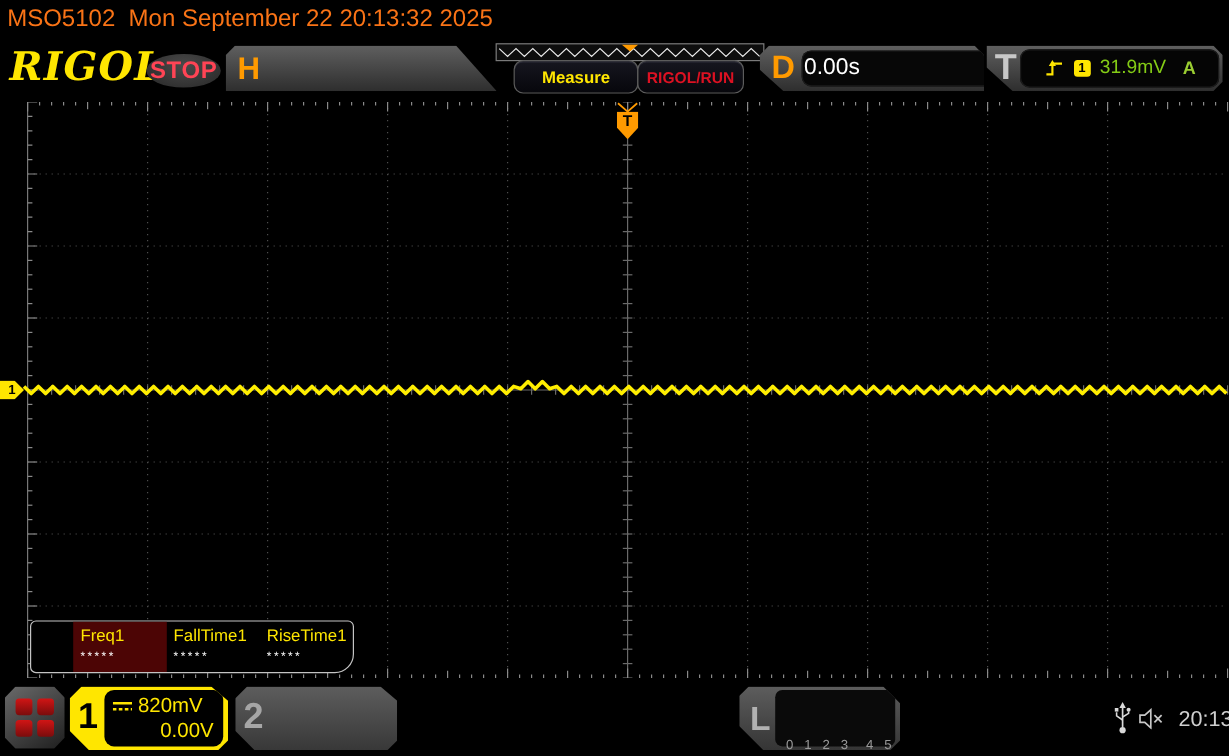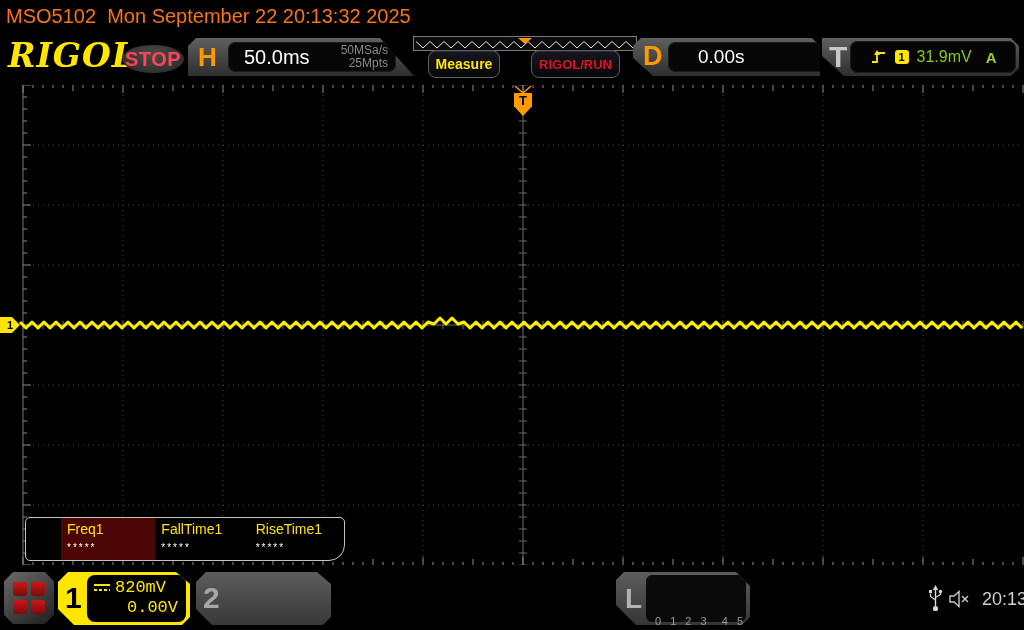--- a/index.html
+++ b/index.html
@@ -20,31 +20,31 @@
   #h-panel { left:188px; top:38px; width:226px; height:38px;
              clip-path:polygon(8px 0, 192px 0, 226px 100%, 226px 100%, 0 100%, 0 8px); }
   #h-label { left:10px; top:4px; font-size:26px; font-weight:bold; color:#ff9a00; }
   #h-inner { left:40px; top:4px; width:168px; height:30px; background:#070707; border-radius:8px;
              box-shadow:inset 0 0 0 1px #1c1c1c; display:flex; align-items:center; }
   #h-timebase { color:#fff; font-size:20px; margin-left:16px; }
   #h-rate { margin-left:auto; margin-right:8px; text-align:right; color:#8a8a8a;
             font-size:12px; line-height:13px; }
   #ov-strip { left:413px; top:36px; width:224px; height:15px; background:#0d0d0d;
               border:1px solid #7a7a7a; }
-  .hbtn { width:72px; height:28px; background:linear-gradient(#16161f,#07070c);
+  .hbtn { width:104px; height:28px; background:linear-gradient(#16161f,#07070c);
           border:1px solid #5c5c5c; border-radius:8px; display:flex; align-items:center;
           justify-content:center; font-weight:bold; box-shadow:inset 0 1px 0 #2c2c38; }
   #measure-btn { left:428px; top:50px; color:#ffe600; font-size:14px; }
   #stoprun-btn { left:531px; top:50px; width:89px; color:#dd1122; font-size:13px; }
   #d-panel { left:633px; top:38px; width:187px; height:38px;
              clip-path:polygon(8px 0, 179px 0, 187px 8px, 187px 100%, 20px 100%, 0 20px, 0 8px); }
   #d-label { left:10px; top:3px; font-size:27px; font-weight:bold; color:#ff9a00; }
   #d-inner { left:35px; top:4px; width:161px; height:30px; background:#070707; border-radius:8px;
              box-shadow:inset 0 0 0 1px #1c1c1c; color:#fff; font-size:19px;
-             display:flex; align-items:center; padding-left:30px; }
+             display:flex; align-items:center; padding-left:2px; }
   #t-panel { left:822px; top:38px; width:197px; height:38px;
              clip-path:polygon(0 0, 189px 0, 197px 8px, 197px 30px, 189px 38px, 22px 38px, 0 18px); }
   #t-label { left:7px; top:2px; font-size:30px; font-weight:bold; color:#c8c8c8; }
   #t-inner { left:28px; top:3px; width:166px; height:32px; background:#050505; border-radius:8px;
              box-shadow:inset 0 0 0 1px #1c1c1c; display:flex; align-items:center;
              justify-content:center; gap:8px; }
   #t-badge { width:14px; height:14px; background:#ffe600; border-radius:3px; color:#000;
              font-size:11px; font-weight:bold; display:flex; align-items:center; justify-content:center; }
   #t-level { color:#84cc16; font-size:16px; }
   #t-mode { color:#9acd32; font-size:15px; font-weight:bold; margin-left:6px; }
@@ -52,21 +52,21 @@
   
   #graticule { left:0; top:85px; width:1024px; height:480px; }
   #trig-shield { left:514px; top:8px; width:18px; height:23px; background:#ff9a00;
                  clip-path:polygon(0 0,100% 0,100% 58%,50% 100%,0 58%);
                  color:#000; font-weight:bold; font-size:13px; text-align:center; line-height:16px; }
   #ch1-marker { left:0; top:232px; width:20px; height:16px; background:#ffe600;
                 clip-path:polygon(0 0,12px 0,20px 50%,12px 100%,0 100%);
                 color:#000; font-weight:bold; font-size:11px; text-align:center; line-height:16px; }
 
   
-  #meas-panel { left:25px; top:517px; width:320px; height:44px; background:#000;
+  #meas-panel { left:25px; top:517px; width:270px; height:44px; background:#000;
                 border:1px solid #c4c4c4; border-radius:5px 5px 16px 5px;
                 display:flex; padding-left:35px; overflow:hidden; }
   .meas-item { width:96px; padding:3px 0 0 6px; }
   .meas-item.hl { background:#4c0505; }
   .meas-label { color:#ffe600; font-size:14px; }
   .meas-value { color:#fff; font-size:10px; letter-spacing:2px; margin-top:5px; }
 
   
   #menu-btn { left:4px; top:572px; width:50px; height:52px;
               background:linear-gradient(145deg,#6a6a6a,#1e1e1e);
@@ -77,21 +77,21 @@
   #menu-grid i { background:linear-gradient(#d11515,#7a0c0c); border-radius:3px; display:block; }
   .chbox { top:572px; height:53px;
            clip-path:polygon(10px 0, calc(100% - 14px) 0, 100% 12px, 100% calc(100% - 8px),
                              calc(100% - 8px) 100%, 16px 100%, 0 calc(100% - 16px), 0 10px); }
   #ch1-box { left:58px; width:132px; background:#ffe600; }
   #ch2-box { left:196px; width:135px; background:linear-gradient(#5d5d5d,#383838); }
   .ch-num { left:7px; top:9px; font-size:30px; font-weight:bold; }
   #ch1-box .ch-num { color:#000; }
   #ch2-box .ch-num { color:#a6a6a6; }
   .ch-inner { left:29px; top:3px; bottom:3px; right:4px; border-radius:8px; padding:3px 8px 0 7px;
-              font-size:17px;font-family:Liberation Mono, monospace; }
+              font-size:17px; }
   #ch1-box .ch-inner { background:#000; color:#ffe600; }
   #ch2-box .ch-inner { background:#161616; color:#9a9a9a; }
   .ch-line1 { display:flex; align-items:center; gap:5px; }
   .ch-line2 { text-align:right; margin-top:1px; }
   #la-box { left:616px; top:572px; width:134px; height:53px;
             background:linear-gradient(#5d5d5d,#353535);
             clip-path:polygon(8px 0, calc(100% - 14px) 0, 100% 14px, 100% calc(100% - 8px),
                               calc(100% - 8px) 100%, 20px 100%, 0 calc(100% - 20px), 0 8px); }
   #la-label { left:9px; top:11px; font-size:28px; font-weight:bold; color:#b2b2b2; }
   #la-inner { left:30px; top:3px; bottom:3px; right:4px; background:#0a0a0a; border-radius:6px;
@@ -104,27 +104,20 @@
 </head>
 <body>
 
 <div id="topbar" class="abs">MSO5102  Mon September 22 20:13:32 2025</div>
 
 <div id="logo" class="abs">RIGOL</div>
 <div id="stop-badge" class="abs">STOP</div>
 
 <div id="h-panel" class="abs gpanel">
   <span id="h-label" class="abs">H</span>
-  <div id="h-inner" class="abs">
-    <span id="h-timebase">50.0ms</span>
-    <span id="h-rate">
-      <span>50MSa/s</span><br>
-      <span>25Mpts</span>
-    </span>
-  </div>
 </div>
 
 <div id="ov-strip" class="abs">
   <svg id="ovsvg" width="222" height="13">
       <polyline points="2,3.5 9,10 16,3.5 23,10 30,3.5 37,10 44,3.5 51,10 58,3.5 65,10 72,3.5 79,10 86,3.5 93,10 100,3.5 107,10 114,3.5 121,10 128,3.5 135,10 142,3.5 149,10 156,3.5 163,10 170,3.5 177,10 184,3.5 191,10 198,3.5 205,10 212,3.5 219,10" fill="none" stroke="#e8e8e8" stroke-width="1"></polyline>
       <polygon points="104,0 118,0 111,6" fill="#ff9a00"></polygon>
     </svg>
 </div>
 
 <div id="measure-btn" class="abs hbtn">Measure</div>

